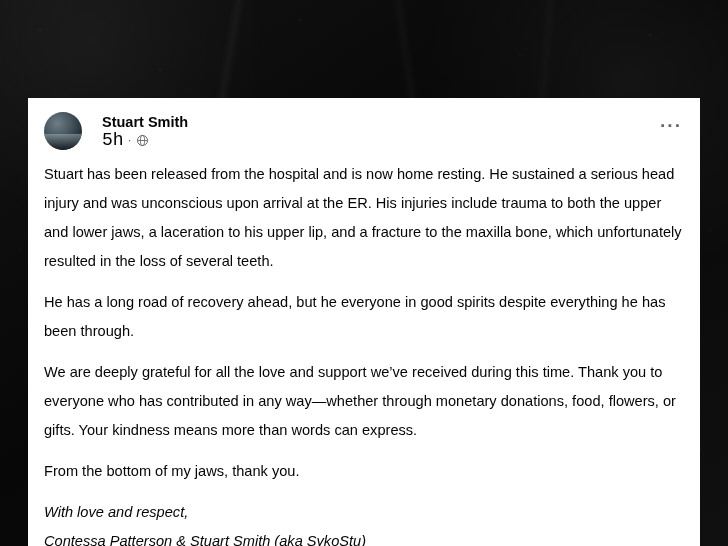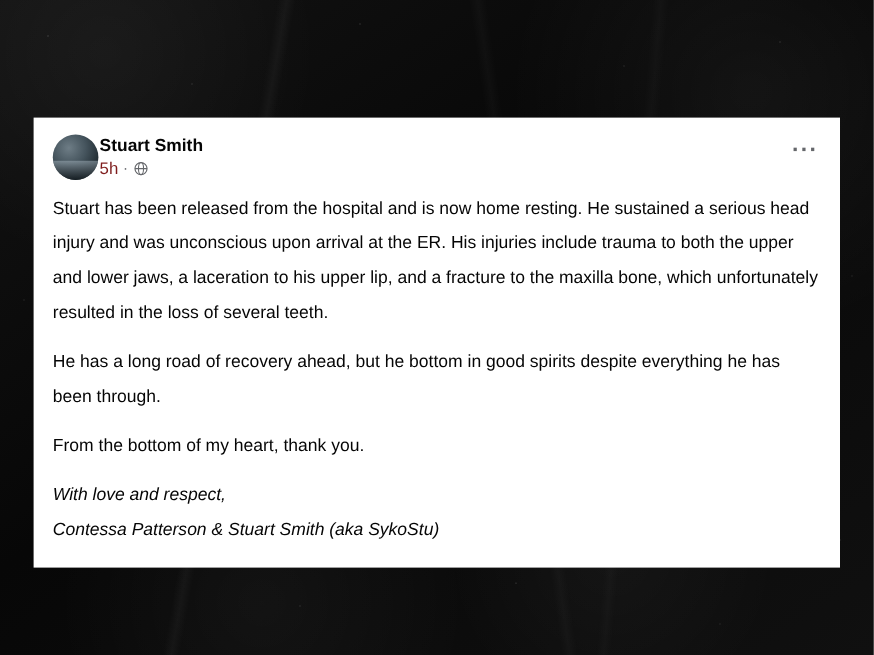--- a/index.html
+++ b/index.html
@@ -83,42 +83,43 @@
     position: relative;
   }
   .avatar::after {
     content: "";
     position: absolute;
     left: 0; right: 0; bottom: 0;
     height: 42%;
     background: linear-gradient(180deg, rgba(160,175,185,0.55), rgba(20,28,33,0.9));
   }
   .author-block {
-    margin-left: 1px;
+    margin-left: 20px;
     display: flex;
     flex-direction: column;
     justify-content: flex-end;
     padding-top: 1px;
   }
   .author-name {
     font-size: 14.5px;
     font-weight: bold;
     color: #050505;
     line-height: 18px;
   }
   .meta-row {
     display: flex;
     align-items: center;
     gap: 4px;
     margin-top: 2px;
   }
   .meta-time {
-    font-size: 14px;
-    color: #7f1d1d;
+    font-size: 18px;
+    color: #000000;
     line-height: 15px;
+    font-family: Liberation Mono, monospace;
   }
   .meta-dot {
     font-size: 12.5px;
     color: #65676b;
     line-height: 15px;
   }
   .globe-icon svg {
     display: block;
   }
   .more-menu {
@@ -171,20 +172,21 @@
             </svg>
           </span>
         </div>
       </div>
 
       <div class="more-menu">···</div>
     </div>
 
     <div class="post-body">
       <p>Stuart has been released from the hospital and is now home resting. He sustained a serious head injury and was unconscious upon arrival at the ER. His injuries include trauma to both the upper and lower jaws, a laceration to his upper lip, and a fracture to the maxilla bone, which unfortunately resulted in the loss of several teeth.</p>
-      <p>He has a long road of recovery ahead, but he bottom in good spirits despite everything he has been through.</p>
-      <p>From the bottom of my heart, thank you.</p>
+      <p>He has a long road of recovery ahead, but he everyone in good spirits despite everything he has been through.</p>
+      <p>We are deeply grateful for all the love and support we’ve received during this time. Thank you to everyone who has contributed in any way—whether through monetary donations, food, flowers, or gifts. Your kindness means more than words can express.</p>
+      <p>From the bottom of my jaws, thank you.</p>
       <p class="signature">With love and respect,
 Contessa Patterson &amp; Stuart Smith (aka SykoStu)</p>
     </div>
 
   </div>
 </div>
 
 </body></html>

